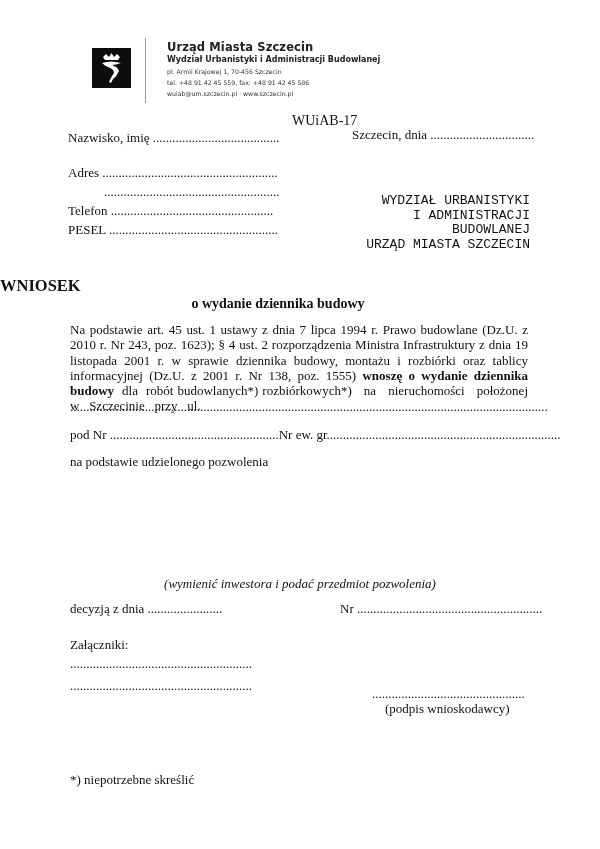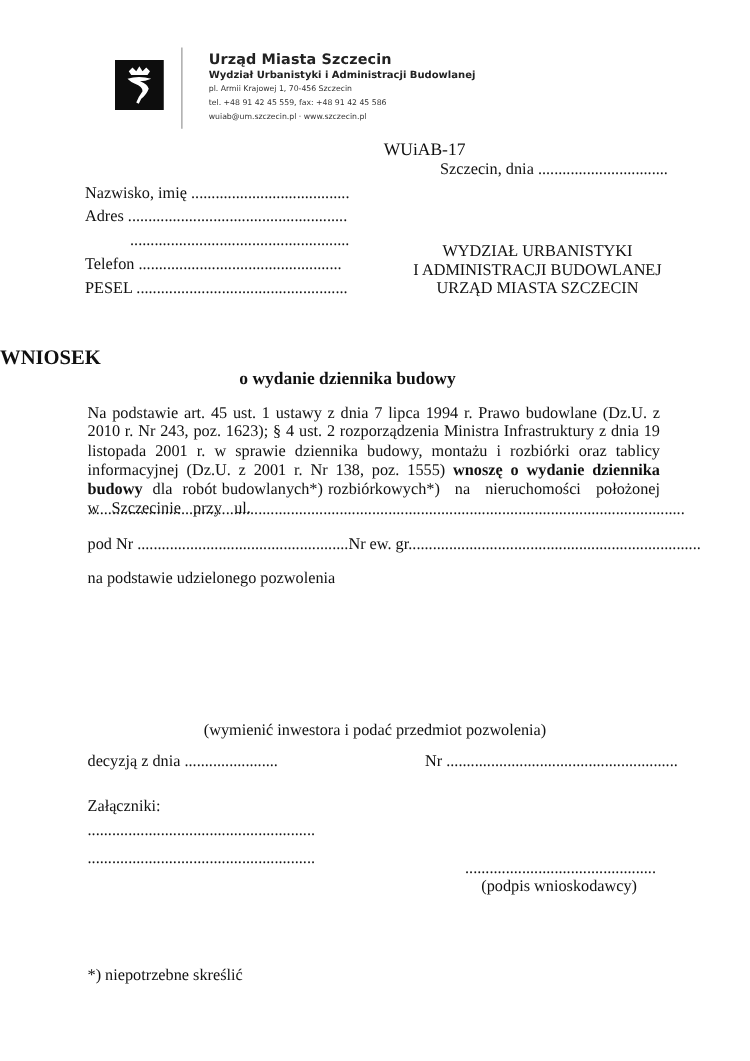--- a/index.html
+++ b/index.html
@@ -13,42 +13,42 @@
   #logo { left: 92px; top: 48px; width: 39px; height: 40px; background: #0d0d0d; }
   #logo svg { display: block; }
   #divider { left: 145px; top: 38px; width: 1px; height: 65px; background: #9a9a9a; }
   #org-name { left: 167px; top: 40px; font-size: 11.5px; font-weight: bold; color: #222; letter-spacing: 0.1px; }
   #org-dept { left: 167px; top: 55px; font-size: 8px; font-weight: bold; color: #222; }
   .org-small { left: 167px; font-size: 6.2px; color: #333; }
   #org-addr { top: 68px; }
   #org-tel { top: 79px; }
   #org-mail { top: 90px; }
 
-  #form-code { left: 307px; top: 113px; font-size: 14px; }
+  #form-code { left: 292px; top: 113px; font-size: 14px; }
   #place-date { left: 352px; top: 127px; }
 
   .field { left: 68px; }
-  #f-name { top: 146px; }
+  #f-name { top: 130px; }
   #f-addr { top: 165px; }
   #f-addr2 { top: 184px; left: 104px; }
   #f-tel { top: 203px; }
   #f-pesel { top: 222px; font-family: Liberation Serif, serif; }
 
-  #recipient { left: 330px; top: 194px; width: 200px; text-align: center; white-space: normal; }
+  #recipient { left: 330px; top: 194px; width: 200px; text-align: right; white-space: normal; font-family: Liberation Mono, monospace; }
   #recipient div { line-height: 14.5px; }
 
   #title { left: 0; width: 540px; top: 278px; text-align: left; font-size: 16.5px; font-weight: bold; }
   #subtitle { left: 0; width: 556px; top: 296px; text-align: center; font-size: 14px; font-weight: bold; }
 
   #body-para { left: 70px; top: 322px; width: 458px; white-space: normal; text-align: justify; line-height: 15.3px; }
   #street-line { left: 70px; top: 399px; }
 
   #plot-line { left: 70px; top: 427px; }
   #basis { left: 70px; top: 454px; }
-  #permit-hint { left: 0; width: 600px; top: 576px; text-align: center; }
+  #permit-hint { left: 0; width: 600px; top: 576px; text-align: center; font-style: italic; }
   #decision-date { left: 70px; top: 601px; }
   #decision-nr { left: 340px; top: 601px; }
 
   #attach-label { left: 70px; top: 637px; }
   #attach-1 { left: 70px; top: 656px; }
   #attach-2 { left: 70px; top: 678px; }
   #sig-line { left: 372px; top: 686px; }
   #sig-label { left: 385px; top: 701px; }
 
   #footnote { left: 70px; top: 772px; }

